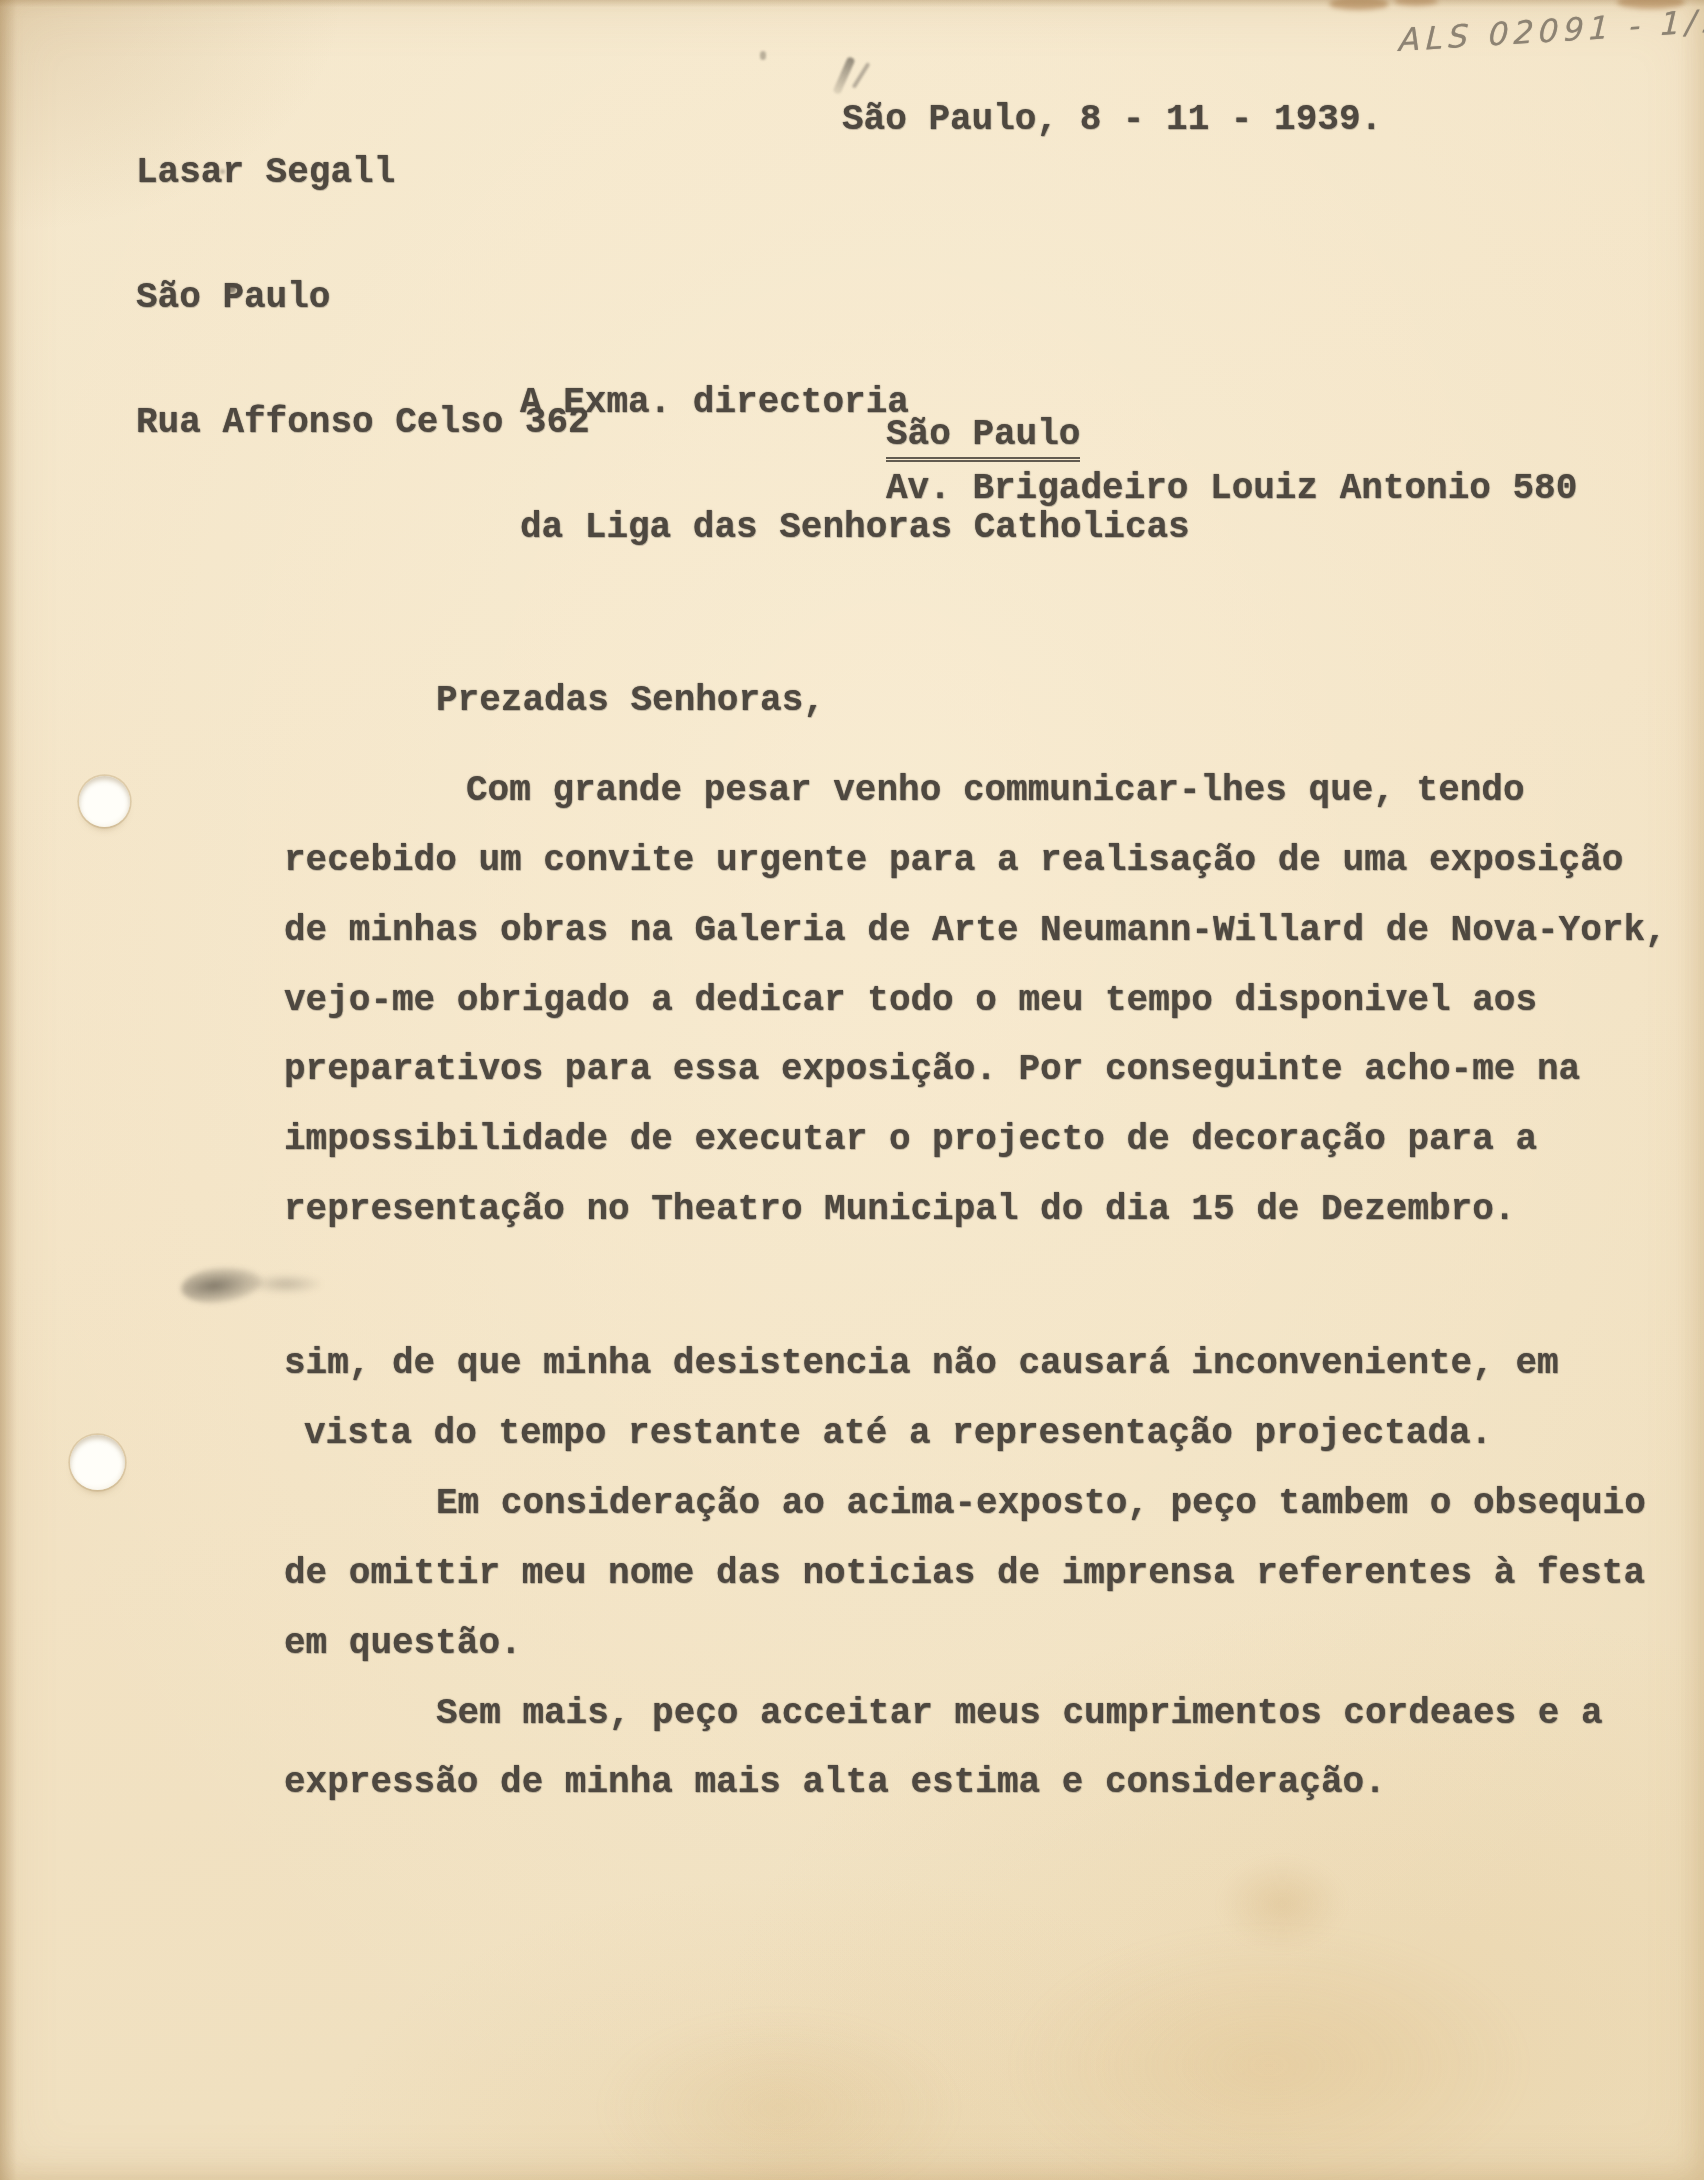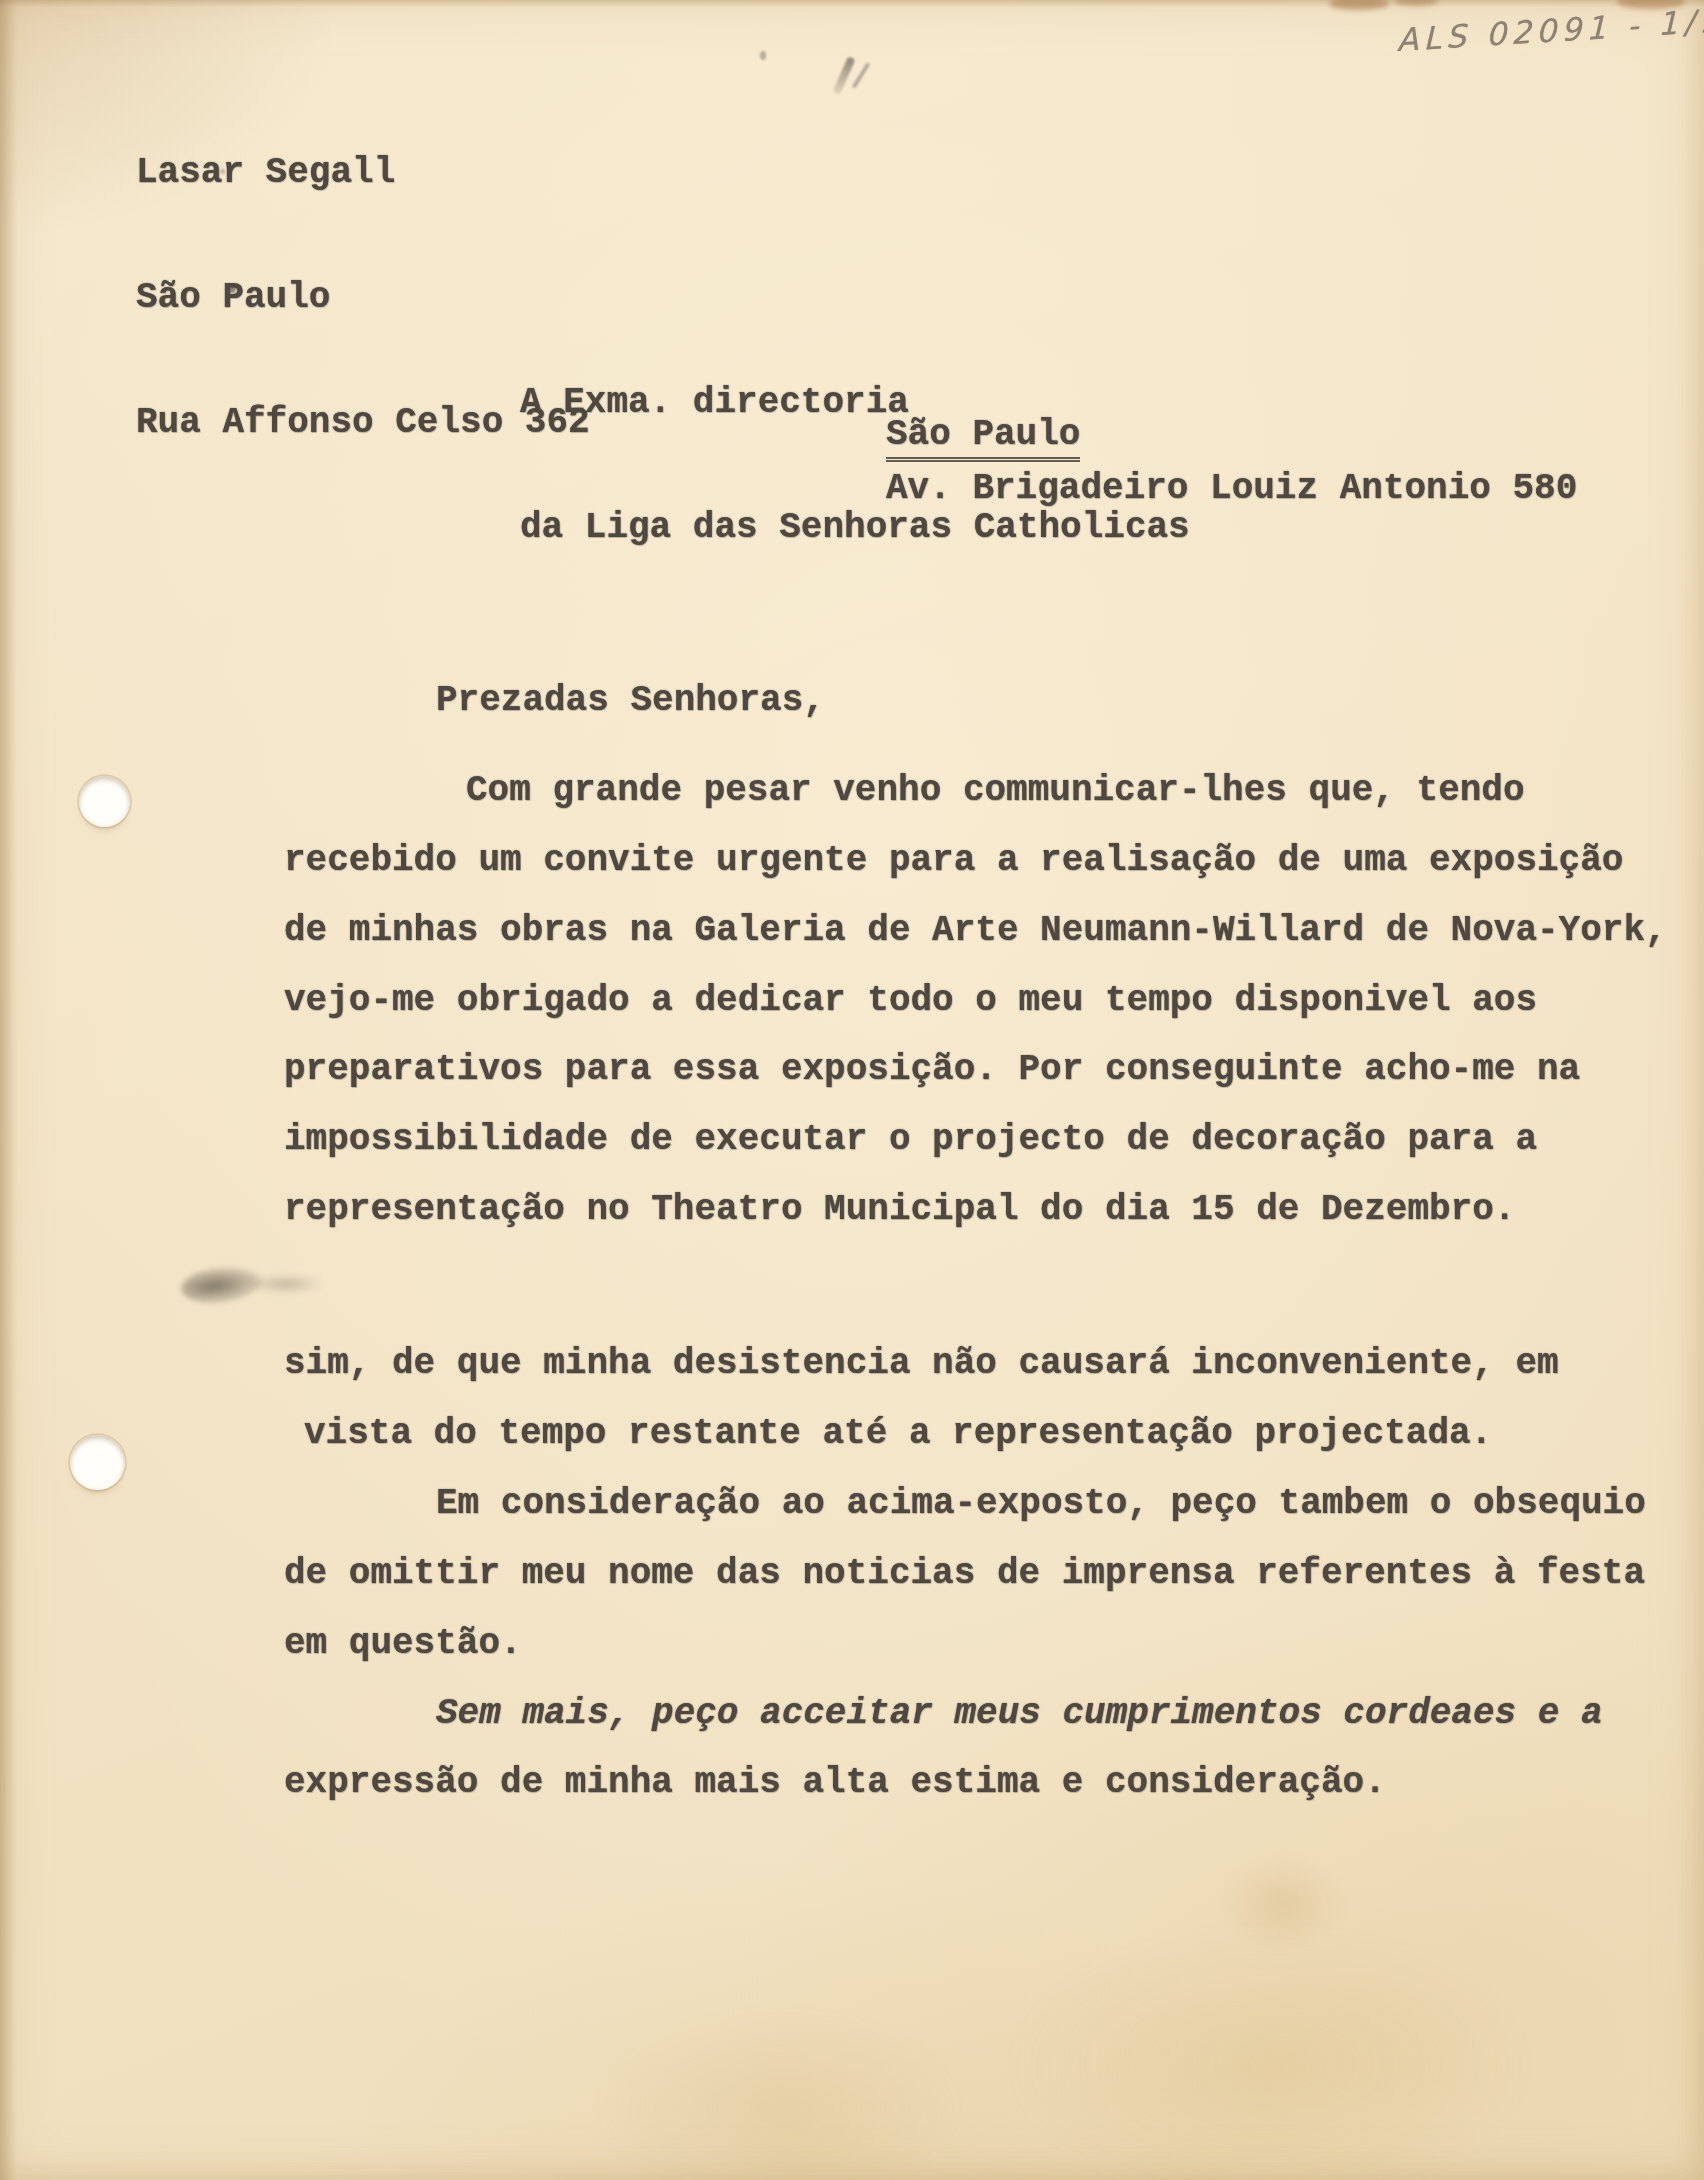--- a/index.html
+++ b/index.html
@@ -102,20 +102,21 @@
   <div class="hole" style="left:70px;top:1435px;width:55px;height:55px;"></div>
 
   <div class="hand" style="left:1399px;top:12px;">ALS 02091 - 1/1</div>
 
   <div class="t block" style="left:136px;top:68px;">
     <span class="row">Lasar Segall</span>
     <span class="row">São Paulo</span>
     <span class="row">Rua Affonso Celso 362</span>
   </div>
 
+  <div class="t" style="left:842px;top:99px;">São Paulo, 8 - 11 - 1939.</div>
 
   <div class="t block" style="left:520px;top:298px;">
     <span class="row">A Exma. directoria</span>
     <span class="row">da Liga das Senhoras Catholicas</span>
   </div>
   <div class="t" style="left:886px;top:414px;"><span class="u">São Paulo</span></div>
   <div class="t" style="left:886px;top:468px;">Av. Brigadeiro Louiz Antonio 580</div>
 
   <div class="t" style="left:436px;top:680px;">Prezadas Senhoras,</div>
 
@@ -127,17 +128,17 @@
   <div class="t" style="left:284px;top:1119px;">impossibilidade de executar o projecto de decoração para a</div>
   <div class="t" style="left:284px;top:1189px;">representação no Theatro Municipal do dia 15 de Dezembro.</div>
 
   <div class="t" style="left:284px;top:1343px;">sim, de que minha desistencia não causará inconveniente, em</div>
   <div class="t" style="left:284px;top:1413px;margin-left:20px;">vista do tempo restante até a representação projectada.</div>
 
   <div class="t" style="left:436px;top:1483px;">Em consideração ao acima-exposto, peço tambem o obsequio</div>
   <div class="t" style="left:284px;top:1553px;">de omittir meu nome das noticias de imprensa referentes à festa</div>
   <div class="t" style="left:284px;top:1623px;">em questão.</div>
 
-  <div class="t" style="left:436px;top:1693px;font-style:italic;">Sem mais, peço acceitar meus cumprimentos cordeaes e a</div>
+  <div class="t" style="left:436px;top:1693px;">Sem mais, peço acceitar meus cumprimentos cordeaes e a</div>
   <div class="t" style="left:284px;top:1762px;">expressão de minha mais alta estima e consideração.</div>
 
 </div>
 
 
 </body></html>

